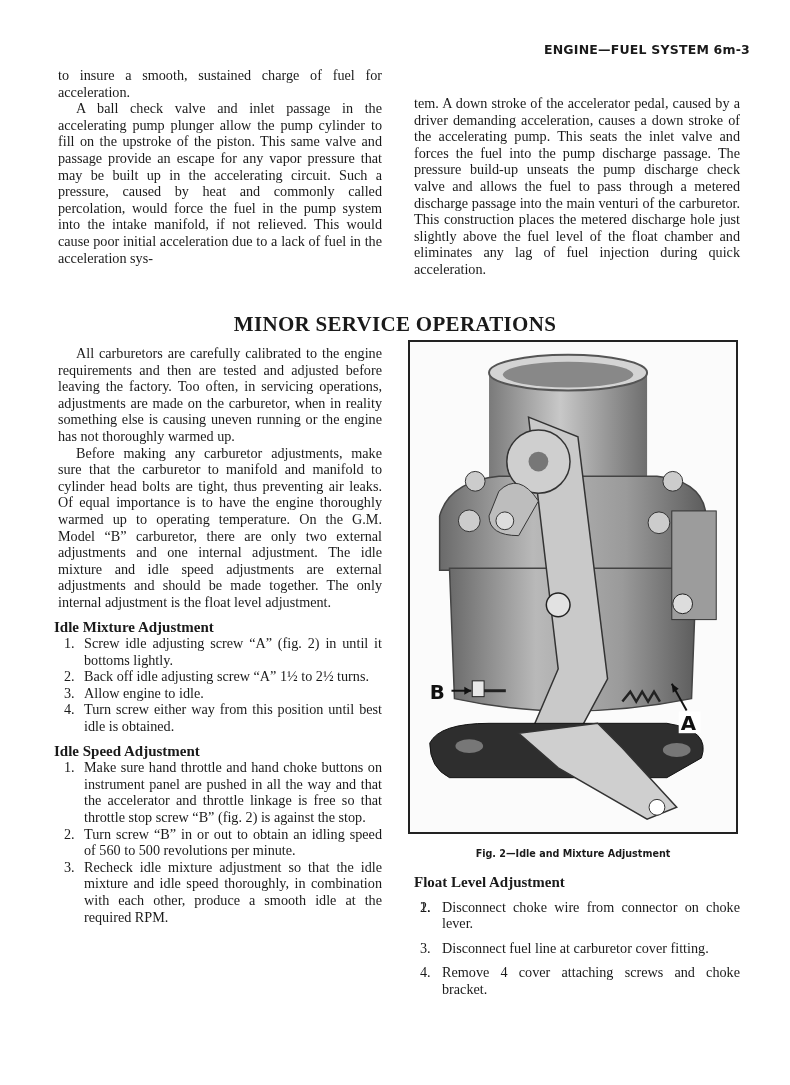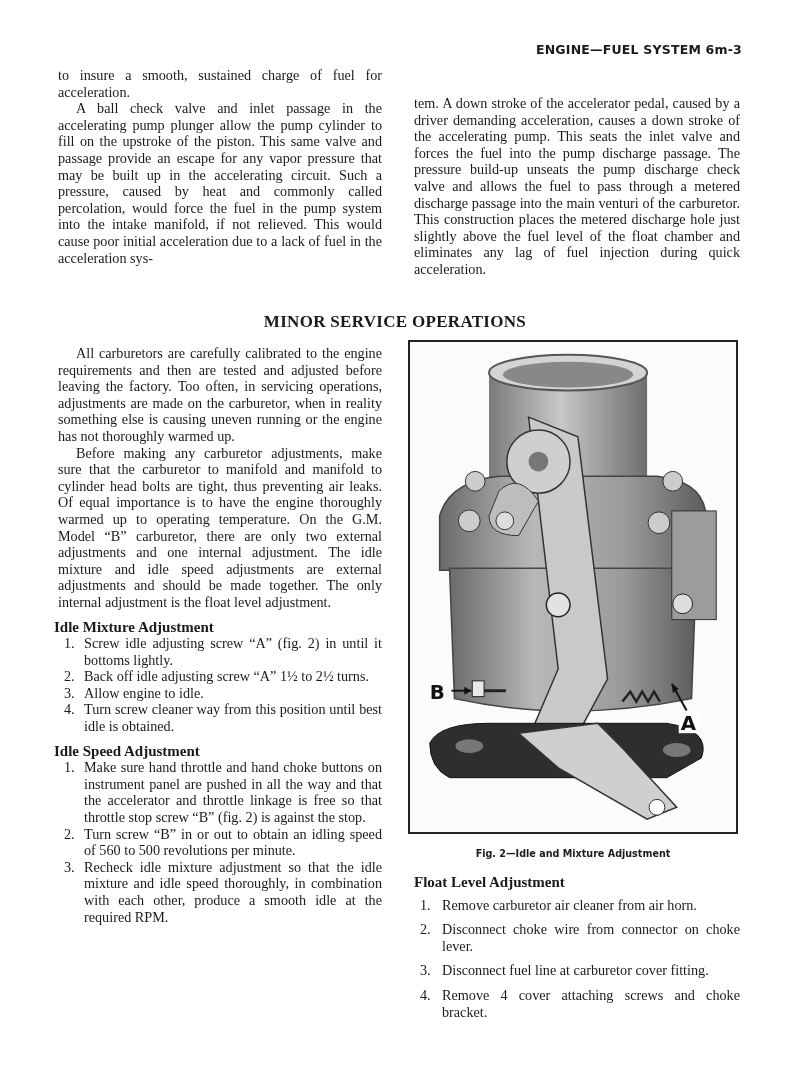--- a/index.html
+++ b/index.html
@@ -1,23 +1,23 @@
 <!DOCTYPE html>
 <html><head>
 <meta charset="utf-8">
 <style>
   html, body { margin: 0; padding: 0; background: #ffffff; }
   body { width: 790px; height: 1085px; position: relative; overflow: hidden; color: #1a1a1a; }
-  .header { position: absolute; top: 42px; right: 48px; font-family: "DejaVu Sans", "Liberation Sans", sans-serif; font-weight: bold; font-size: 12.5px; letter-spacing: 0.2px; }
+  .header { position: absolute; top: 42px; right: 40px; font-family: "DejaVu Sans", "Liberation Sans", sans-serif; font-weight: bold; font-size: 12.5px; letter-spacing: 0.2px; }
   .col { position: absolute; font-family: "Liberation Serif", "DejaVu Serif", serif; font-size: 14.2px; line-height: 16.6px; text-align: justify; }
   .col p { margin: 0; }
   .indent { text-indent: 18px; }
   #top-left { left: 58px; top: 67px; width: 324px; }
   #top-right { left: 414px; top: 95px; width: 326px; }
-  .section-title { position: absolute; top: 312px; left: 0; width: 790px; text-align: center; font-family: "Liberation Serif", "DejaVu Serif", serif; font-weight: bold; font-size: 17px; letter-spacing: 0.3px; }
+  .section-title { position: absolute; top: 312px; left: 0; width: 790px; text-align: center; font-family: "Liberation Serif", "DejaVu Serif", serif; font-weight: bold; font-size: 21px; letter-spacing: 0.3px; }
   #bottom-left { left: 58px; top: 345px; width: 324px; }
   .subhead { font-weight: bold; font-size: 15px; margin-top: 8px !important; margin-left: -4px !important; text-align: left; }
   ol.steps { list-style: none; margin: 0; padding: 0; }
   ol.steps li { position: relative; padding-left: 26px; }
   ol.steps li .num { position: absolute; left: 6px; top: 0; }
   .note { font-family: "DejaVu Sans", "Liberation Sans", sans-serif; font-weight: bold; font-size: 11.6px; line-height: 17px; padding-left: 26px; margin: 8px 0 8px 0 !important; letter-spacing: 0.3px; text-align: justify; }
   .figure { position: absolute; left: 408px; top: 340px; width: 330px; height: 494px; border: 2px solid #222; box-sizing: border-box; background: #fbfbfb; overflow: hidden; }
   .figure svg { width: 100%; height: 100%; display: block; }
   .caption { position: absolute; left: 408px; top: 848px; width: 330px; text-align: center; font-family: "DejaVu Sans", "Liberation Sans", sans-serif; font-weight: bold; font-size: 9.6px; }
   #float-col { left: 414px; top: 874px; width: 326px; }
@@ -57,21 +57,21 @@
     <li>
       <span class="num">2.</span>
       <span>Back off idle adjusting screw “A” 1½ to 2½ turns.</span>
     </li>
     <li>
       <span class="num">3.</span>
       <span>Allow engine to idle.</span>
     </li>
     <li>
       <span class="num">4.</span>
-      <span>Turn screw cleaner way from this position until best idle is obtained.</span>
+      <span>Turn screw either way from this position until best idle is obtained.</span>
     </li>
   </ol>
 
   <p class="subhead">Idle Speed Adjustment</p>
   <ol class="steps">
     <li>
       <span class="num">1.</span>
       <span>Make sure hand throttle and hand choke buttons on instrument panel are pushed in all the way and that the accelerator and throttle linkage is free so that throttle stop screw “B” (fig. 2) is against the stop.</span>
     </li>
     <li>
@@ -147,21 +147,20 @@
   </svg>
 </div>
 
 <div class="caption">Fig. 2—Idle and Mixture Adjustment</div>
 
 <div class="col" id="float-col">
   <p class="subhead">Float Level Adjustment</p>
   <ol class="steps">
     <li>
       <span class="num">1.</span>
-      <span>Remove carburetor air cleaner from air horn.</span>
     </li>
     <li>
       <span class="num">2.</span>
       <span>Disconnect choke wire from connector on choke lever.</span>
     </li>
     <li>
       <span class="num">3.</span>
       <span>Disconnect fuel line at carburetor cover fitting.</span>
     </li>
     <li>

